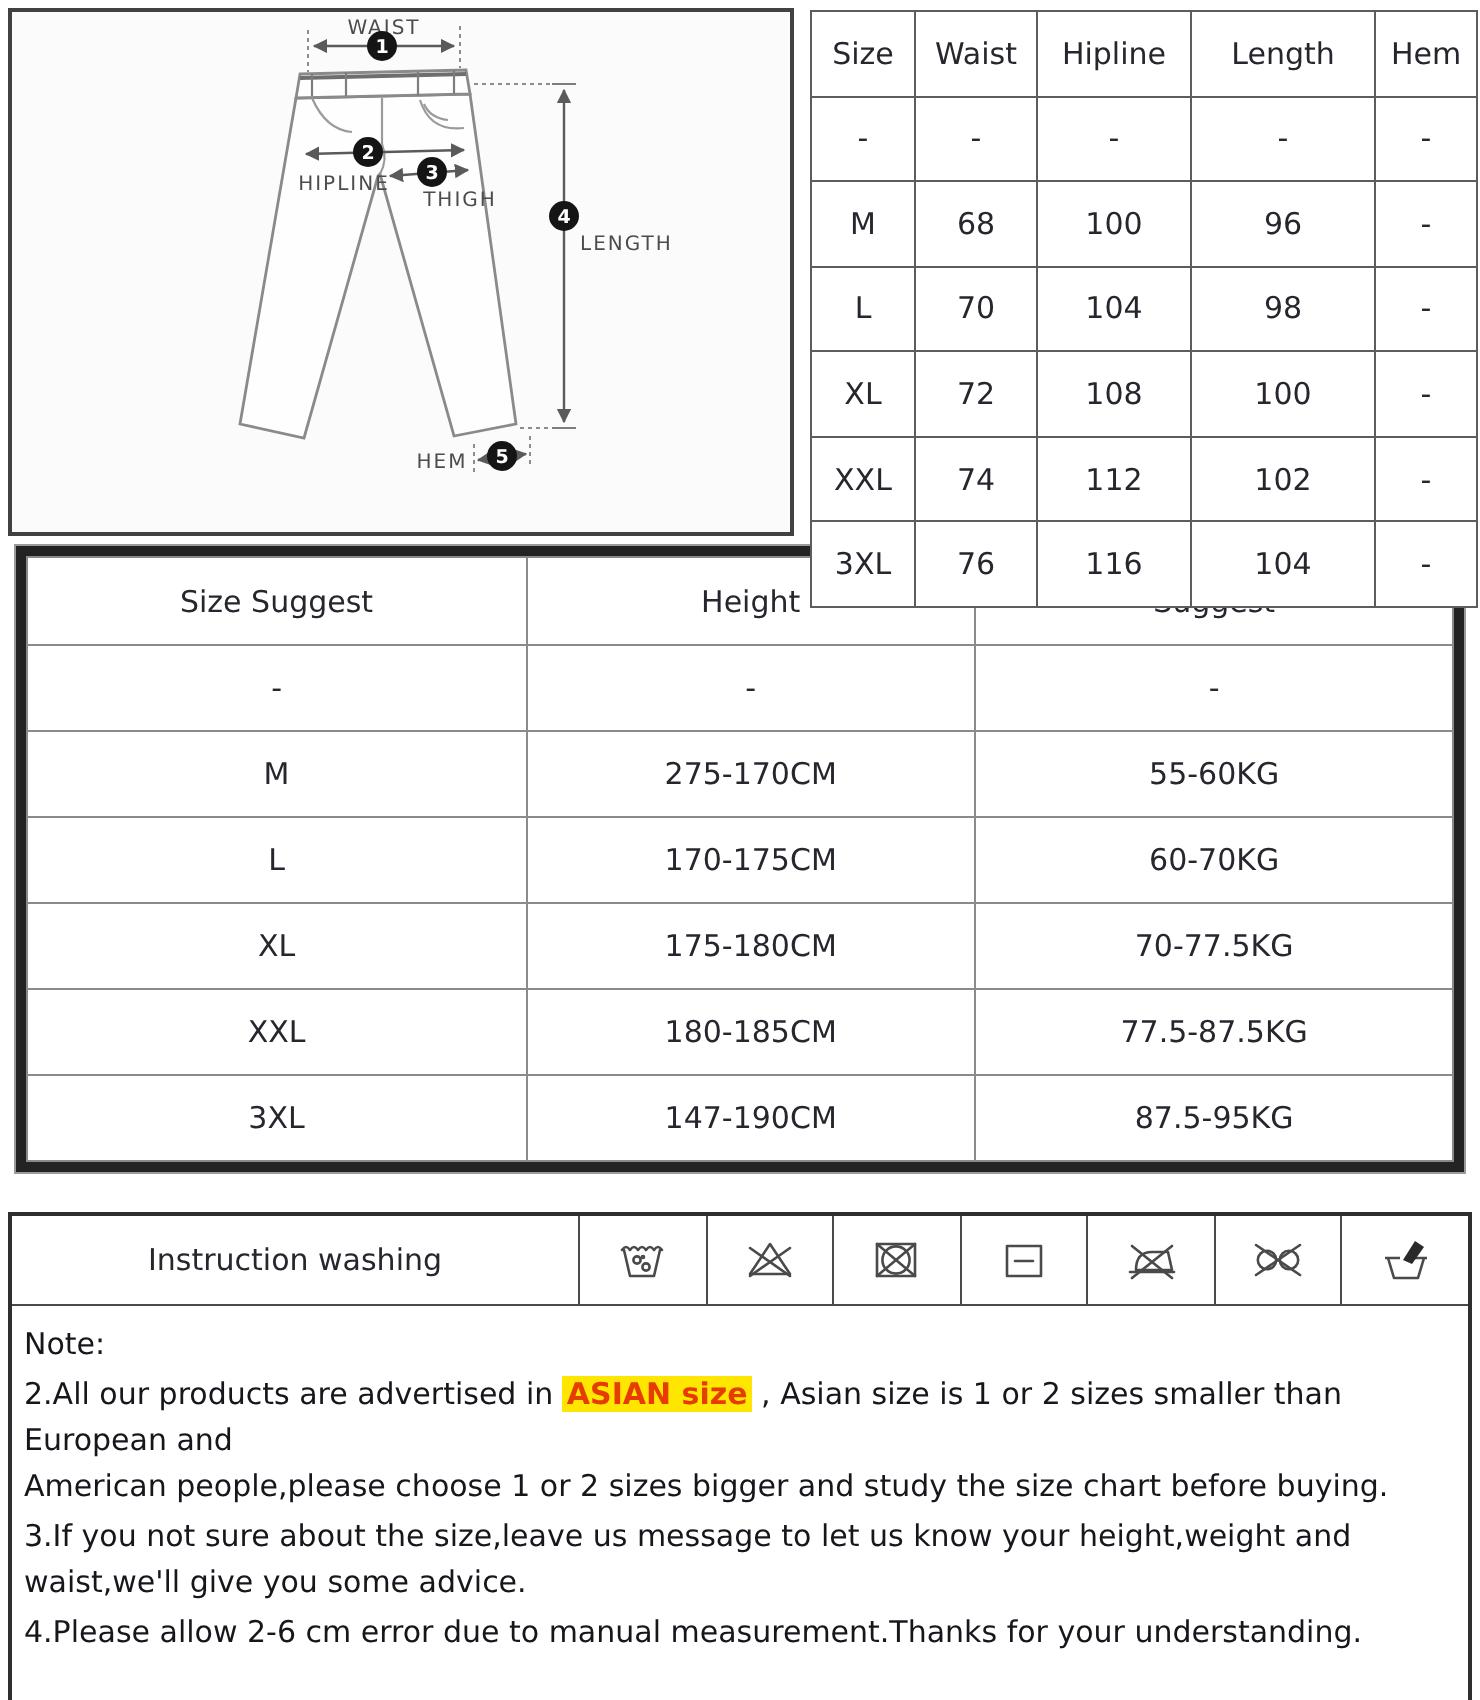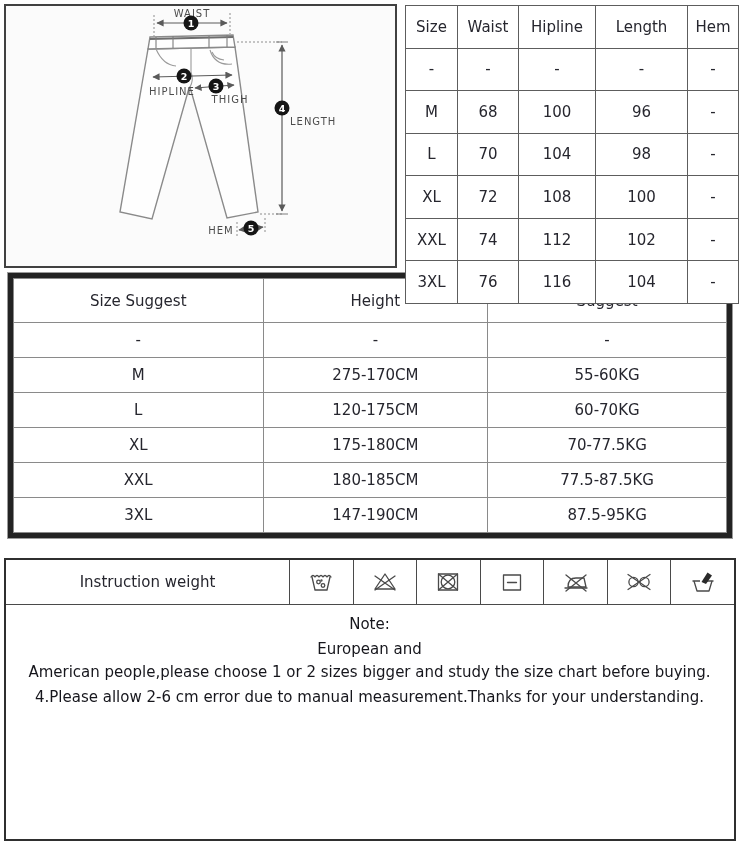--- a/index.html
+++ b/index.html
@@ -21,38 +21,38 @@
   .size-table th, .size-table td {
     border:1px solid #5d5d5d; text-align:center; vertical-align:middle;
     font-weight:normal; padding:0; height:37px; background:#fff;
   }
   
   .suggest-outer { margin:2px 7px 0 7px; border:1px solid #9b9b9b; }
   .suggest-inner { border:5px solid #232323; background:#fff; }
   .suggest-table { width:100%; border-collapse:collapse; table-layout:fixed; font-size:15px; }
   .suggest-table th, .suggest-table td {
     border:1px solid #8a8a8a; text-align:center; vertical-align:middle;
-    font-weight:normal; padding:0; background:#fff;
+    font-weight:normal; padding:12px; background:#fff;
   }
   .suggest-table th { height:44px; }
   .suggest-table td { height:35px; }
   
   .care-box { margin:19px 4px 0 4px; border:2px solid #2f2f2f; height:283px; background:#fff; }
   .care-row { display:flex; height:45px; border-bottom:1px solid #4a4a4a; }
   .care-label {
     width:284px; border-right:1px solid #4a4a4a;
     display:flex; align-items:center; justify-content:center; font-size:15px;
   }
   .care-cell {
     flex:1; border-right:1px solid #4a4a4a;
     display:flex; align-items:center; justify-content:center;
   }
   .care-cell:last-child { border-right:none; }
   .care-cell svg { display:block; }
-  .note { padding:8px 7px 0 6px; font-size:15px; line-height:23px; color:#16161c;text-align:center; }
+  .note { padding:8px 7px 0 6px; font-size:15px; line-height:23px; color:#16161c; }
   .note p { margin:0 0 2px 0; }
   .note .line { display:block; }
   .hl { background:#ffe600; color:#e73c00; font-weight:bold; padding:0 2px; }
   .ico { stroke:#4a4a4a; stroke-width:1.3; fill:none; stroke-linecap:round; stroke-linejoin:round; }
 </style>
 </head>
 <body>
 
 <div class="top-section">
 
@@ -199,21 +199,21 @@
         <td>-</td>
         <td>-</td>
       </tr>
       <tr>
         <td>M</td>
         <td>275-170CM</td>
         <td>55-60KG</td>
       </tr>
       <tr>
         <td>L</td>
-        <td>120-175CM</td>
+        <td>170-175CM</td>
         <td>60-70KG</td>
       </tr>
       <tr>
         <td>XL</td>
         <td>175-180CM</td>
         <td>70-77.5KG</td>
       </tr>
       <tr>
         <td>XXL</td>
         <td>180-185CM</td>
@@ -224,21 +224,21 @@
         <td>147-190CM</td>
         <td>87.5-95KG</td>
       </tr>
     </tbody>
       </table>
   </div>
 </div>
 
 <div class="care-box">
   <div class="care-row">
-    <div class="care-label">Instruction weight</div>
+    <div class="care-label">Instruction washing</div>
 
     <div class="care-cell">
       <svg class="ico" width="28" height="26" viewBox="0 0 28 26">
         <path d="M4,8 Q6,5 8,8 Q10,5 12,8 Q14,5 16,8 Q18,5 20,8 Q22,5 24,8"></path>
         <path d="M5,8 L8,21 L20,21 L23,8"></path>
         <circle cx="11.5" cy="13" r="1.8"></circle>
           <circle cx="16" cy="16.5" r="1.8"></circle>
         <circle cx="14.5" cy="11.5" r="0.5"></circle>
       </svg>
     </div>
@@ -280,18 +280,23 @@
         <path d="M5,12 L8,22 L20,22 L23,12" stroke="#4a4a4a" stroke-width="1.3" fill="none" stroke-linejoin="round"></path>
         <path d="M3.5,12 L11,12 M17,12 L24.5,12" stroke="#4a4a4a" stroke-width="1.3" fill="none"></path>
         <path d="M12.5,13 L18.5,3.5 L23,6.5 L17,15 Z" fill="#2a2a2a" stroke="none"></path>
       </svg>
     </div>
   </div>
 
   <div class="note">
     <p>Note:</p>
     <p>
+      <span class="line"><span>2.All our products are advertised in </span><span class="hl">ASIAN size</span><span> , Asian size is 1 or 2 sizes smaller than</span></span>
       <span class="line">European and</span>
       <span class="line">American people,please choose 1 or 2 sizes bigger and study the size chart before buying.</span>
+    </p>
+    <p>
+      <span class="line">3.If you not sure about the size,leave us message to let us know your height,weight and</span>
+      <span class="line">waist,we'll give you some advice.</span>
     </p>
     <p>4.Please allow 2-6 cm error due to manual measurement.Thanks for your understanding.</p>
   </div>
 </div>
 
 </body></html>

